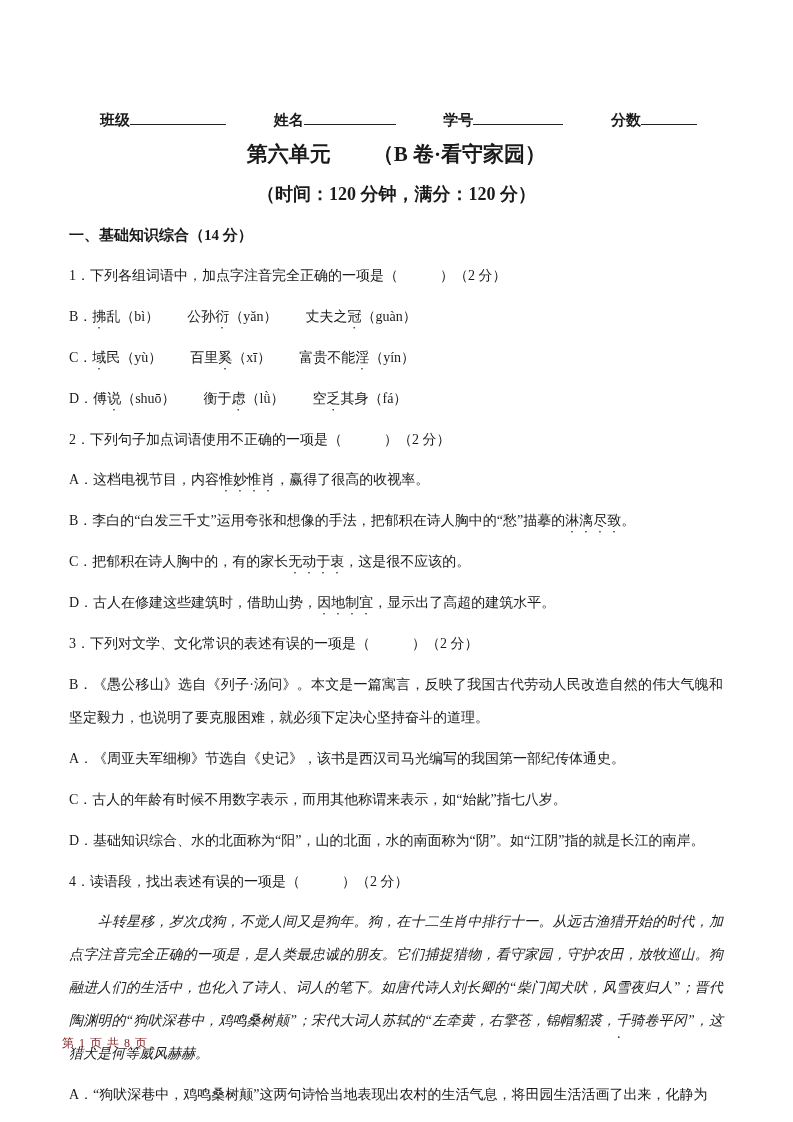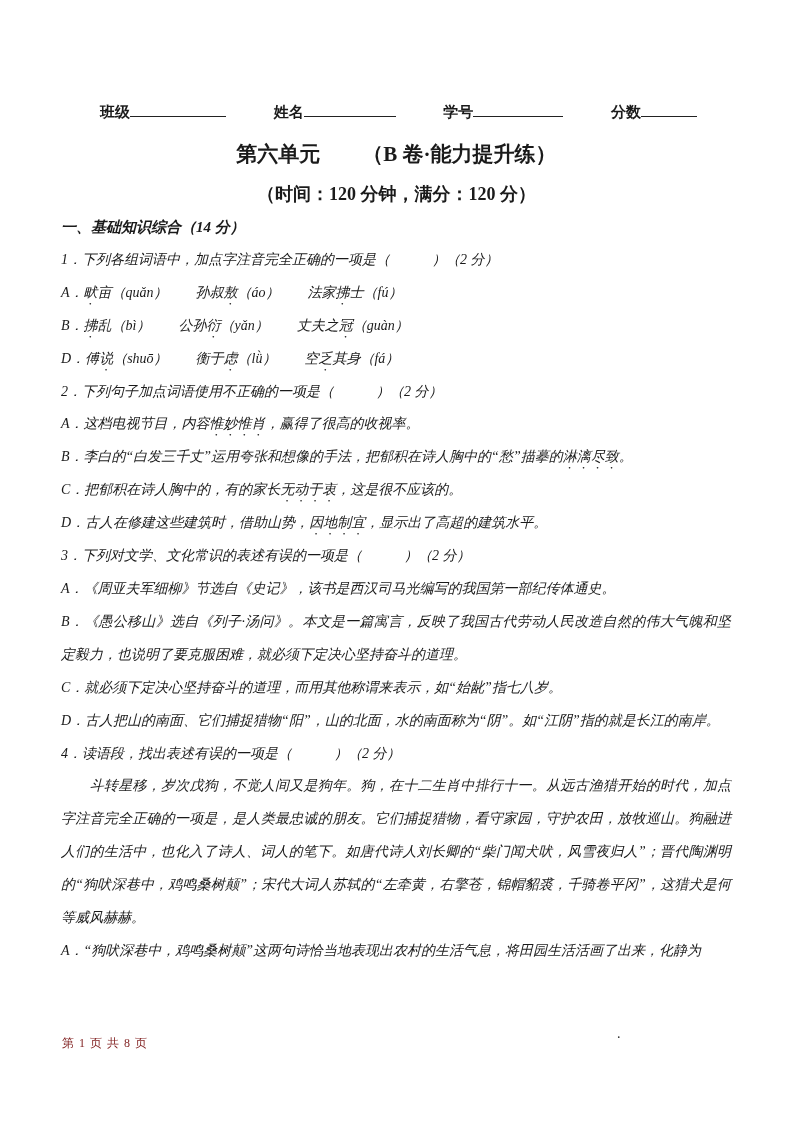--- a/index.html
+++ b/index.html
@@ -7,21 +7,21 @@
     position:relative; width:793px; height:1122px; background:#ffffff;
     font-family:"Liberation Serif", serif; color:#1a1a1a; overflow:hidden;
     margin:0 auto;
   }
   
   .hdr-row {
     position:absolute; top:101px; left:100px; right:96px;
     display:flex; justify-content:space-between;
     font-size:15px; font-weight:bold; line-height:22px;
   }
-  .hdr-field { white-space:nowrap; }
+  .hdr-field { white-space:nowrap;margin-top:8px; }
   .blank {
     display:inline-block; height:14px; vertical-align:baseline;
     border-bottom:1.5px solid #222222;
   }
   .blank-1 { width:96px; }
   .blank-2 { width:92px; }
   .blank-3 { width:90px; }
   .blank-4 { width:56px; }
   
   .title {
@@ -30,21 +30,21 @@
   }
   .subtitle {
     position:absolute; top:183px; left:0; right:0;
     text-align:center; font-size:18px; font-weight:bold; line-height:22px;
   }
   
   .content {
     position:absolute; top:211px; left:61px; width:670px;
     font-size:14px; line-height:32.9px;
   }
-  .content p { margin:0; padding:0;font-style:italic; }
+  .content p { margin:8px; padding:0; }
   .sec-heading { font-weight:bold; font-size:15px; }
   .just { text-align:justify; }
   .passage { font-style:italic; text-indent:2.05em; text-align:justify; }
   
   .dot {
     -webkit-text-emphasis:filled dot #1a1a1a;
     -webkit-text-emphasis-position:under right;
     text-emphasis:filled dot #1a1a1a;
     text-emphasis-position:under right;
   }
@@ -60,43 +60,43 @@
 
 <div class="page">
 
   <div class="hdr-row">
     <span class="hdr-field"><span>班级</span><span class="blank blank-1"></span></span>
     <span class="hdr-field"><span>姓名</span><span class="blank blank-2"></span></span>
     <span class="hdr-field"><span>学号</span><span class="blank blank-3"></span></span>
     <span class="hdr-field"><span>分数</span><span class="blank blank-4"></span></span>
   </div>
 
-  <h1 class="title">第六单元　　（B 卷·能力提升练）</h1>
+  <h1 class="title">第六单元　　（B 卷·看守家园）</h1>
   <div class="subtitle">（时间：120 分钟，满分：120 分）</div>
 
   <div class="content">
 
     <p class="sec-heading">一、基础知识综合（14 分）</p>
 
     <p>1．下列各组词语中，加点字注音完全正确的一项是（　　　）（2 分）</p>
-    <p><span>A．</span><span class="dot">畎</span><span>亩（quǎn）　　孙叔</span><span class="dot">敖</span><span>（áo）　　法家</span><span class="dot">拂</span><span>士（fú）</span></p>
     <p><span>B．</span><span class="dot">拂</span><span>乱（bì）　　公孙</span><span class="dot">衍</span><span>（yǎn）　　丈夫之</span><span class="dot">冠</span><span>（guàn）</span></p>
+    <p><span>C．</span><span class="dot">域</span><span>民（yù）　　百里</span><span class="dot">奚</span><span>（xī）　　富贵不能</span><span class="dot">淫</span><span>（yín）</span></p>
     <p><span>D．傅</span><span class="dot">说</span><span>（shuō）　　衡于</span><span class="dot">虑</span><span>（lǜ）　　空</span><span class="dot">乏</span><span>其身（fá）</span></p>
 
     <p>2．下列句子加点词语使用不正确的一项是（　　　）（2 分）</p>
     <p><span>A．这档电视节目，内容</span><span class="dot">惟妙惟肖</span><span>，赢得了很高的收视率。</span></p>
     <p class="just"><span>B．李白的“白发三千丈”运用夸张和想像的手法，把郁积在诗人胸中的“愁”描摹的</span><span class="dot">淋漓尽致</span><span>。</span></p>
     <p><span>C．把郁积在诗人胸中的，有的家长</span><span class="dot">无动于衷</span><span>，这是很不应该的。</span></p>
     <p><span>D．古人在修建这些建筑时，借助山势，</span><span class="dot">因地制宜</span><span>，显示出了高超的建筑水平。</span></p>
 
     <p>3．下列对文学、文化常识的表述有误的一项是（　　　）（2 分）</p>
+    <p class="just">B．《愚公移山》选自《列子·汤问》。本文是一篇寓言，反映了我国古代劳动人民改造自然的伟大气魄和坚定毅力，也说明了要克服困难，就必须下定决心坚持奋斗的道理。</p>
     <p class="just">A．《周亚夫军细柳》节选自《史记》，该书是西汉司马光编写的我国第一部纪传体通史。</p>
-    <p class="just">B．《愚公移山》选自《列子·汤问》。本文是一篇寓言，反映了我国古代劳动人民改造自然的伟大气魄和坚定毅力，也说明了要克服困难，就必须下定决心坚持奋斗的道理。</p>
-    <p class="just">C．就必须下定决心坚持奋斗的道理，而用其他称谓来表示，如“始龀”指七八岁。</p>
-    <p class="just">D．古人把山的南面、它们捕捉猎物“阳”，山的北面，水的南面称为“阴”。如“江阴”指的就是长江的南岸。</p>
+    <p class="just">C．古人的年龄有时候不用数字表示，而用其他称谓来表示，如“始龀”指七八岁。</p>
+    <p class="just">D．基础知识综合、水的北面称为“阳”，山的北面，水的南面称为“阴”。如“江阴”指的就是长江的南岸。</p>
 
     <p>4．读语段，找出表述有误的一项是（　　　）（2 分）</p>
     <p class="passage">斗转星移，岁次戊狗，不觉人间又是狗年。狗，在十二生肖中排行十一。从远古渔猎开始的时代，加点字注音完全正确的一项是，是人类最忠诚的朋友。它们捕捉猎物，看守家园，守护农田，放牧巡山。狗融进人们的生活中，也化入了诗人、词人的笔下。如唐代诗人刘长卿的“柴门闻犬吠，风雪夜归人”；晋代陶渊明的“狗吠深巷中，鸡鸣桑树颠”；宋代大词人苏轼的“左牵黄，右擎苍，锦帽貂裘，千骑卷平冈”，这猎犬是何等威风赫赫。</p>
     <p class="just">A．“狗吠深巷中，鸡鸣桑树颠”这两句诗恰当地表现出农村的生活气息，将田园生活活画了出来，化静为</p>
 
   </div>
 
   <div class="footer">
     <span>第 1 页 共 8 页</span>
   </div>

